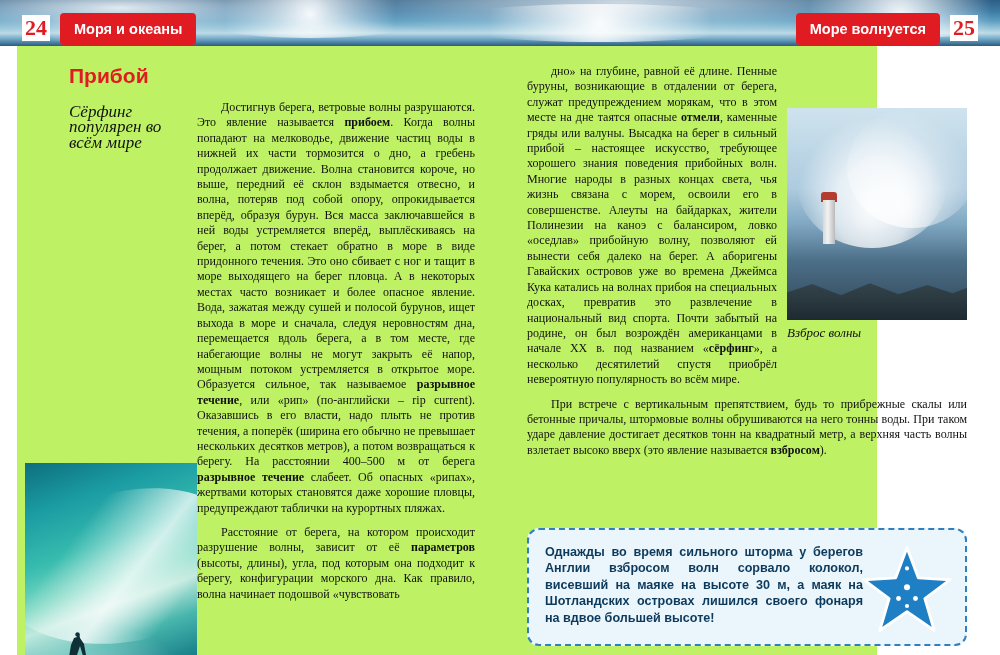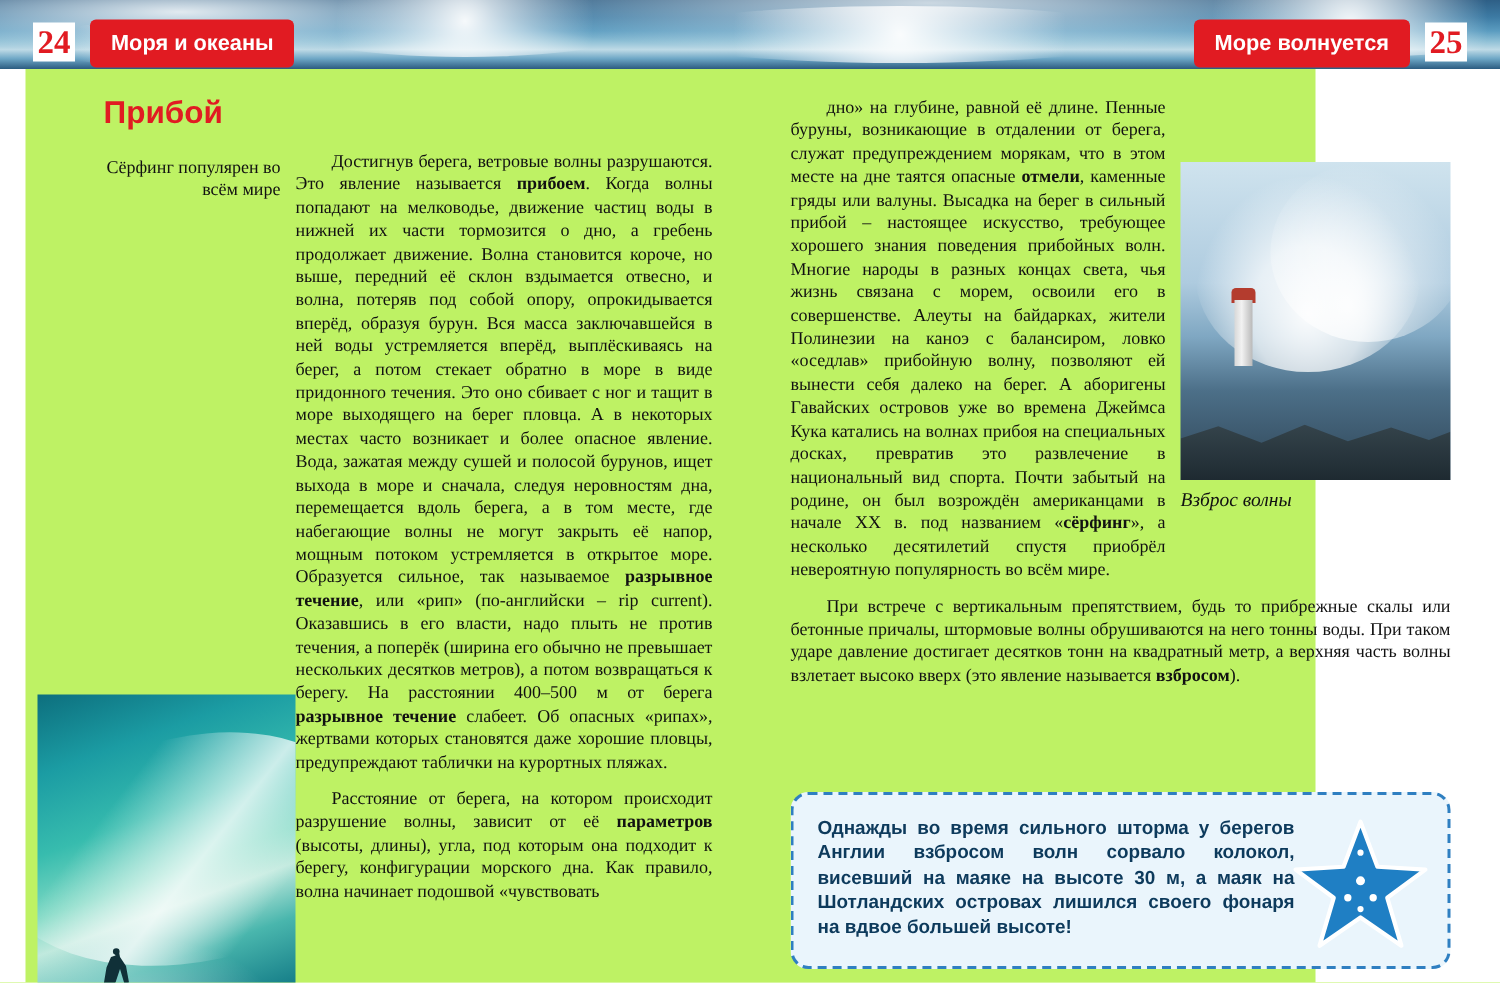--- a/index.html
+++ b/index.html
@@ -73,24 +73,24 @@
     hyphens: auto;
   }
   p.body + p.body { margin-top: 9px; }
   b { font-weight: bold; }
 
   .wrapblock { position: relative; width: 406px; margin-top: 2px; }
   .caption-surf {
     float: left;
     width: 118px;
     font-family: "Liberation Serif", serif;
-    font-size: 12px; line-height: 15.4px;
+    font-style: italic;
+    font-size: 17px; line-height: 15.4px;
     color: #111;
     margin: 4px 10px 6px 0;
-    text-align: right;
   }
   .narrow { overflow: hidden; }
   .narrow p.body { text-align: justify; }
 
   
   .photo-surf {
     position: absolute; left: 8px; top: 417px; width: 172px; height: 238px;
     overflow: hidden;
     background:
       radial-gradient(ellipse 140px 70px at 60px 210px, rgba(255,255,255,.45), rgba(255,255,255,0) 70%),

